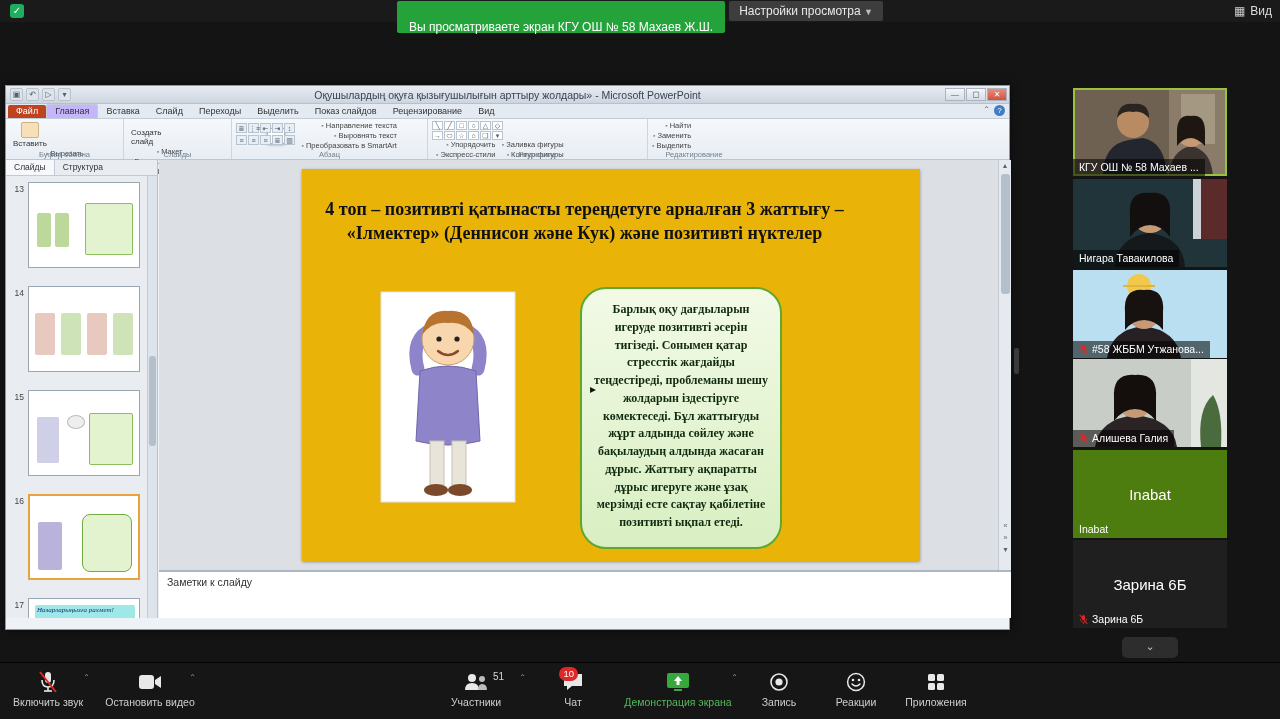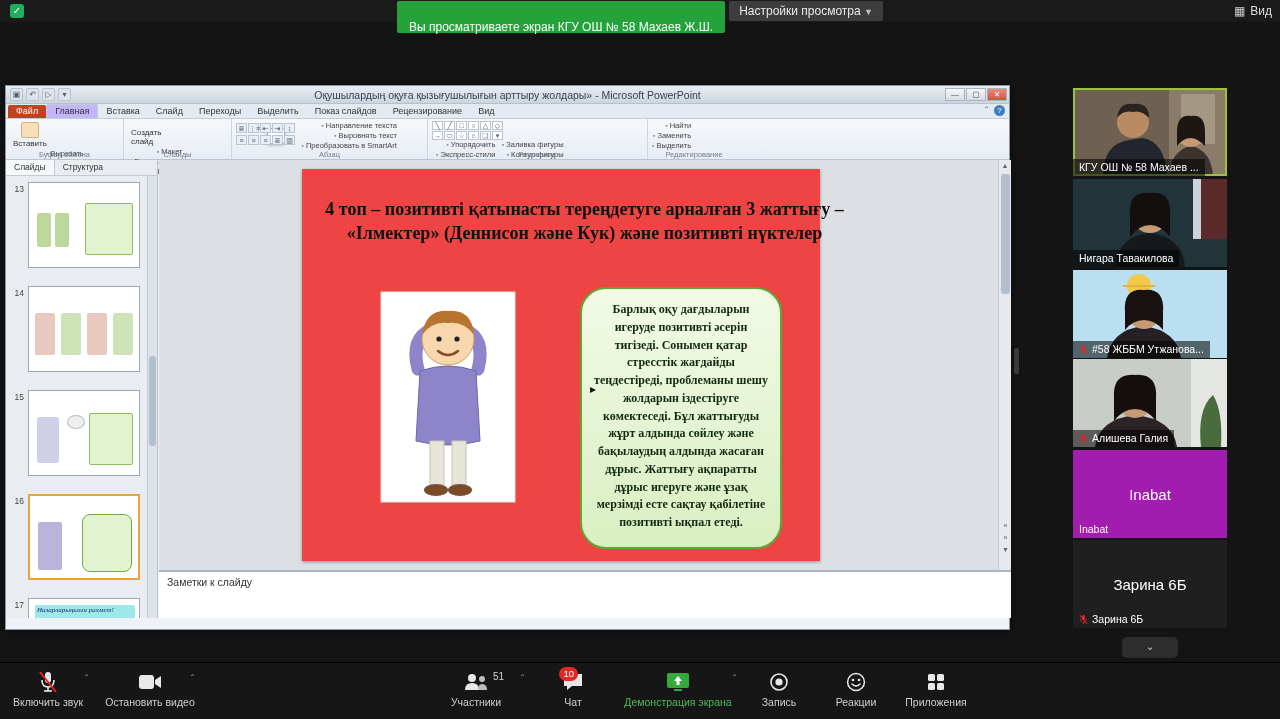--- a/index.html
+++ b/index.html
@@ -61,21 +61,21 @@
   .thumb .num { position:absolute; left:0; top:2px; width:14px; font-size:8.5px; color:#444; text-align:right; }
   .thumb .pic { position:absolute; left:18px; top:0; width:112px; height:86px; background:#fff; border:1px solid #9aa6b4; }
   .thumb.sel .pic { border:2px solid #e8a33d; }
   .thumb .pic .bar { position:absolute; left:6px; top:4px; right:6px; height:10px; font-size:4px; color:#7a1f1f; overflow:hidden; text-align:center; }
   .mini { position:absolute; border-radius:2px; }
   .vscroll { position:absolute; right:0; top:16px; width:10px; height:442px; background:#dde3ea; border-left:1px solid #c2cbd5; }
   .vscroll .th { position:absolute; left:1px; top:180px; width:7px; height:90px; background:#b4bfcc; border-radius:3px; }
 
   
   .canvas { position:absolute; left:153px; top:0; width:852px; height:410px; background:#dcdfe4; }
-  .slide { position:absolute; left:143px; top:9px; width:518px; height:392px; background:#ef4444; box-shadow:0 1px 3px rgba(0,0,0,.35); }
+  .slide { position:absolute; left:143px; top:9px; width:618px; height:392px; background:#eab308; box-shadow:0 1px 3px rgba(0,0,0,.35); }
   .slide-title { position:absolute; left:22px; top:28px; width:521px; text-align:center; font-family:"Liberation Serif",serif; font-weight:bold; font-size:18px; line-height:1.35; color:#111; }
   .boy { position:absolute; left:78px; top:122px; width:136px; height:212px; }
   .greenbox { position:absolute; left:278px; top:118px; width:202px; height:262px; background:linear-gradient(#f2fae6,#d9efc2); border:2px solid #5ea832; border-radius:26px; padding:12px 10px; }
   .greenbox .txt { font-family:"Liberation Serif",serif; font-weight:bold; font-size:12px; line-height:1.48; text-align:center; color:#102a10; }
   .cursor { position:absolute; left:288px; top:213px; font-size:12px; color:#111; }
   .canvas-scroll { position:absolute; right:0; top:0; width:13px; height:410px; background:#e6eaef; border-left:1px solid #c2cbd5; font-size:7px; color:#5a6572; text-align:center; }
   .canvas-scroll .a { display:block; height:12px; line-height:12px; }
   .canvas-scroll .th { display:block; margin:2px auto; width:9px; height:120px; background:#b4bfcc; border-radius:3px; }
   .canvas-scroll .dbl { position:absolute; left:0; width:13px; bottom:14px; }
 
@@ -431,21 +431,21 @@
       <svg class="micred" viewBox="0 0 12 14">
           <rect x="4" y="1" width="4" height="7" rx="2" fill="#e02828"></rect>
           <path d="M2 6 Q2 11 6 11 Q10 11 10 6" stroke="#e02828" fill="none"></path>
           <line x1="6" y1="11" x2="6" y2="13" stroke="#e02828"></line>
           <line x1="1" y1="1" x2="11" y2="13" stroke="#e02828" stroke-width="1.4"></line>
         </svg>
       <span>Алишева Галия</span>
     </div>
   </div>
 
-  <div class="tile" style="top:450px;background:#a21caf">
+  <div class="tile" style="top:450px;background:#4d7c0f">
     <div class="center-name">Inabat</div>
     <div class="label" style="background:none">
         <span>Inabat</span>
       </div>
   </div>
 
   <div class="tile" style="top:540px;background:#1f1f1f">
     <div class="center-name">Зарина 6Б</div>
     <div class="label" style="background:none">
       <svg class="micred" viewBox="0 0 12 14">

